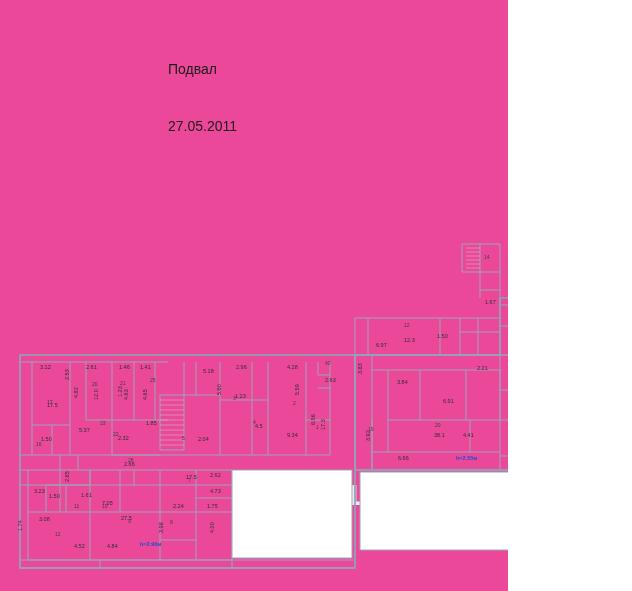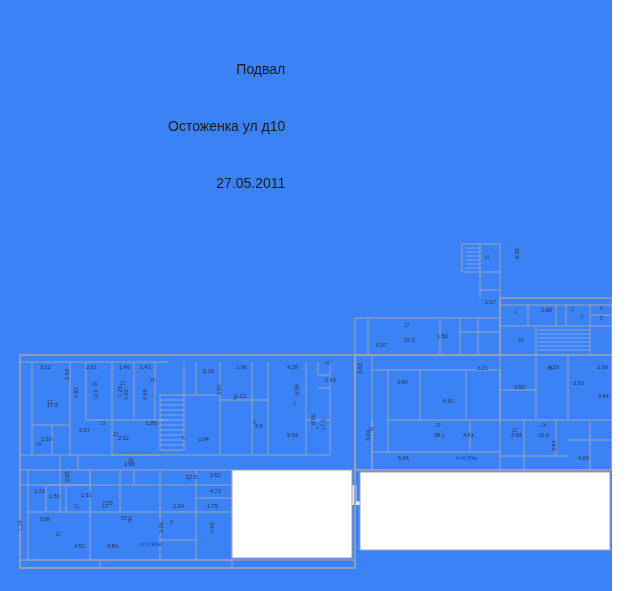--- a/index.html
+++ b/index.html
@@ -2,26 +2,25 @@
 <html><head>
 <meta charset="utf-8">
 <style>
   html, body {
     margin: 0;
     padding: 0;
     background: #ffffff;
   }
   #page {
     position: relative;
-    width: 612px;
+    width: 508px;
     height: 591px;
-    background: #3b82f6;
+    background: #ec4899;
     font-family: "Liberation Sans", sans-serif;
     overflow: hidden;
-    text-align: right;
   }
   #title-block {
     position: absolute;
     left: 168px;
     top: 22px;
     font-size: 14px;
     line-height: 19px;
     color: #1a1a1a;
     white-space: pre;
   }
@@ -82,21 +81,20 @@
     user-select: none;
   }
 </style>
 </head>
 <body>
 
 <div id="page">
 
   <div id="title-block">
     <div>Подвал</div>
-    <div>Остоженка ул д10</div>
     <div>27.05.2011</div>
   </div>
 
   <div id="watermark">ЦИАН</div>
 
   <svg id="plan-svg" viewBox="0 0 632 591">
 
     <g>
       <path class="wall-thick" d="M20 355 L20 568 L355 568 L355 470 L612 470 L612 300 L612 300 L612 298 L500 298 L500 298 L500 355 L355 355 L355 470"></path>
       <path class="wall-thick" d="M20 355 L355 355"></path>

